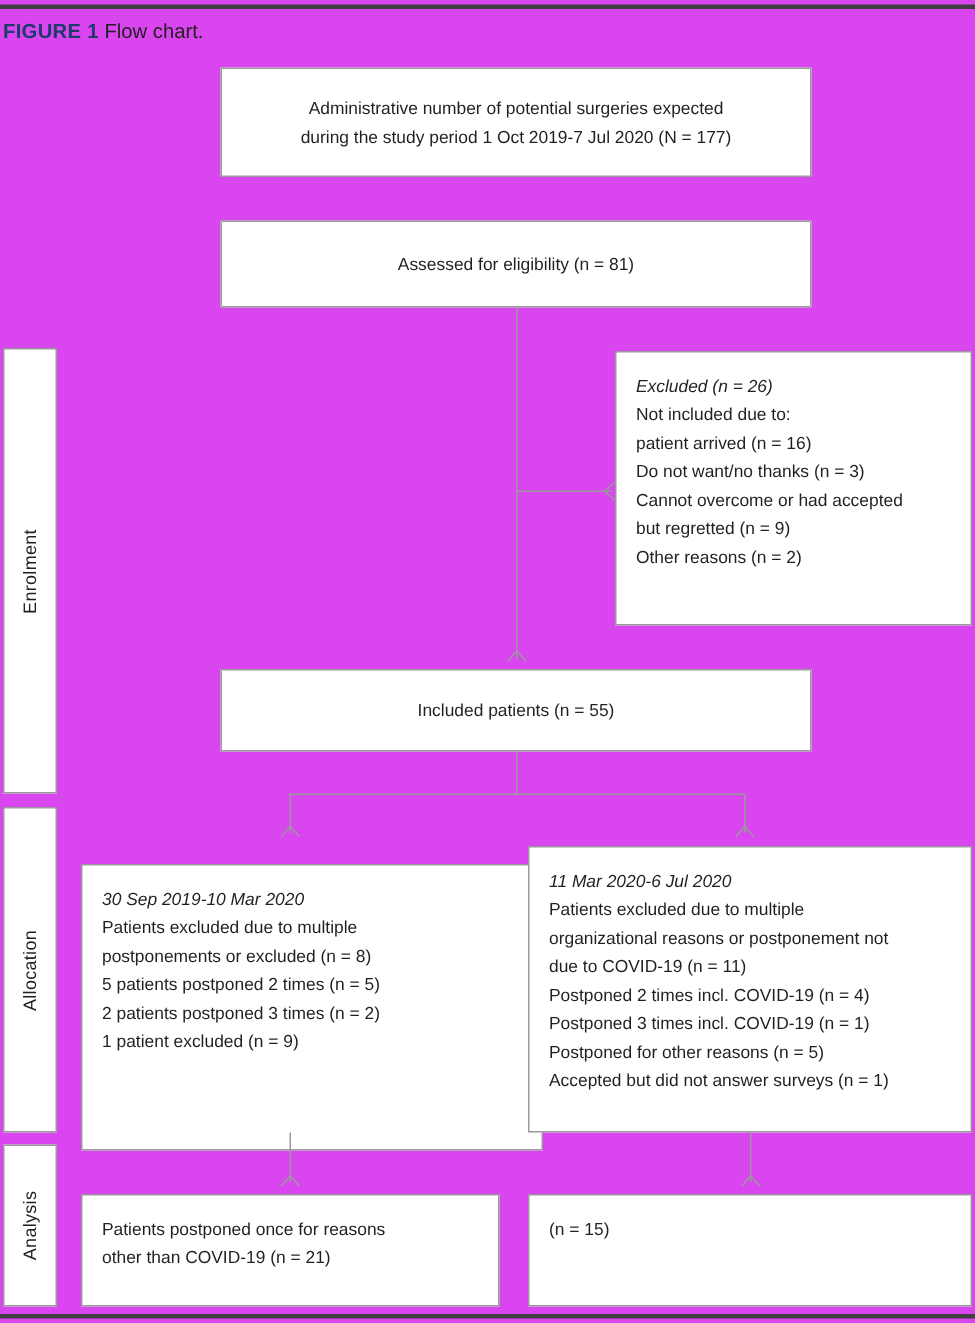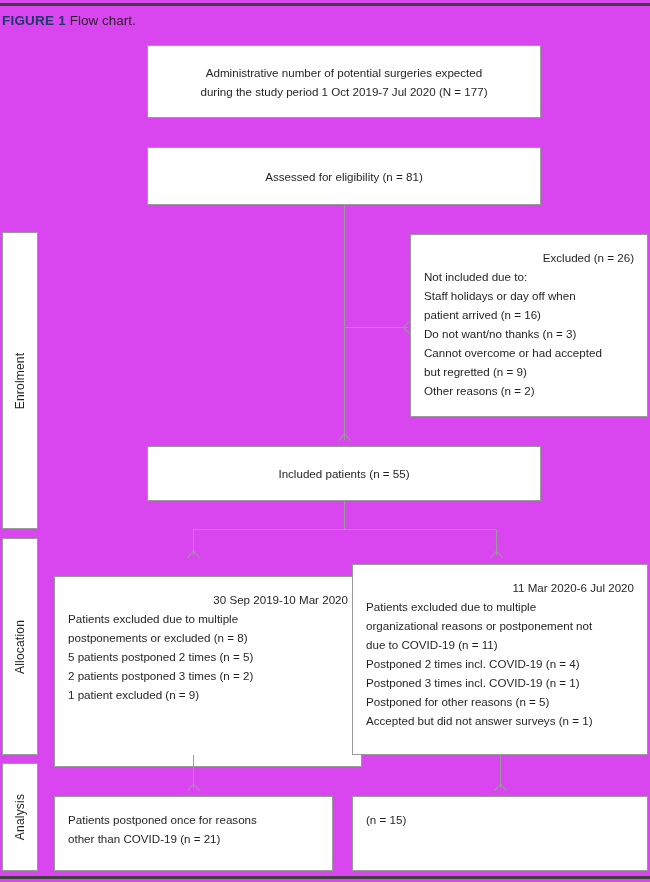--- a/index.html
+++ b/index.html
@@ -67,21 +67,21 @@
     justify-content: center;
     text-align: center;
   }
   .box.center-box .inner {
     width: 100%;
   }
   .box.text-box .inner {
     padding: 13px 13px 0 13px;
   }
   .line-it {
-    text-align: right;
+    font-style: italic;
   }
 
   
   .stage {
     position: absolute;
     box-sizing: border-box;
     border: 1px solid #9a9a9a;
     background: #ffffff;
     display: flex;
     align-items: center;
@@ -195,21 +195,20 @@
   <div class="vline" style="left:344px; top:205px; height:235px;"></div>
   <div class="arrow-down" style="left:340px; top:434px;"></div>
 
   <div class="hline" style="left:344px; top:327px; width:64px;"></div>
   <div class="arrow-right" style="left:403px; top:323px;"></div>
 
   <div class="box text-box" style="left:410px; top:234px; width:238px; height:183px;">
     <div class="inner">
       <div class="line-it">Excluded (n = 26)</div>
       <div>Not included due to:</div>
-      <div>Staff holidays or day off when</div>
       <div>patient arrived (n = 16)</div>
       <div>Do not want/no thanks (n = 3)</div>
       <div>Cannot overcome or had accepted</div>
       <div>but regretted (n = 9)</div>
       <div>Other reasons (n = 2)</div>
     </div>
   </div>
 
   <div class="box center-box" style="left:147px; top:446px; width:394px; height:55px;">
     <div class="inner">

